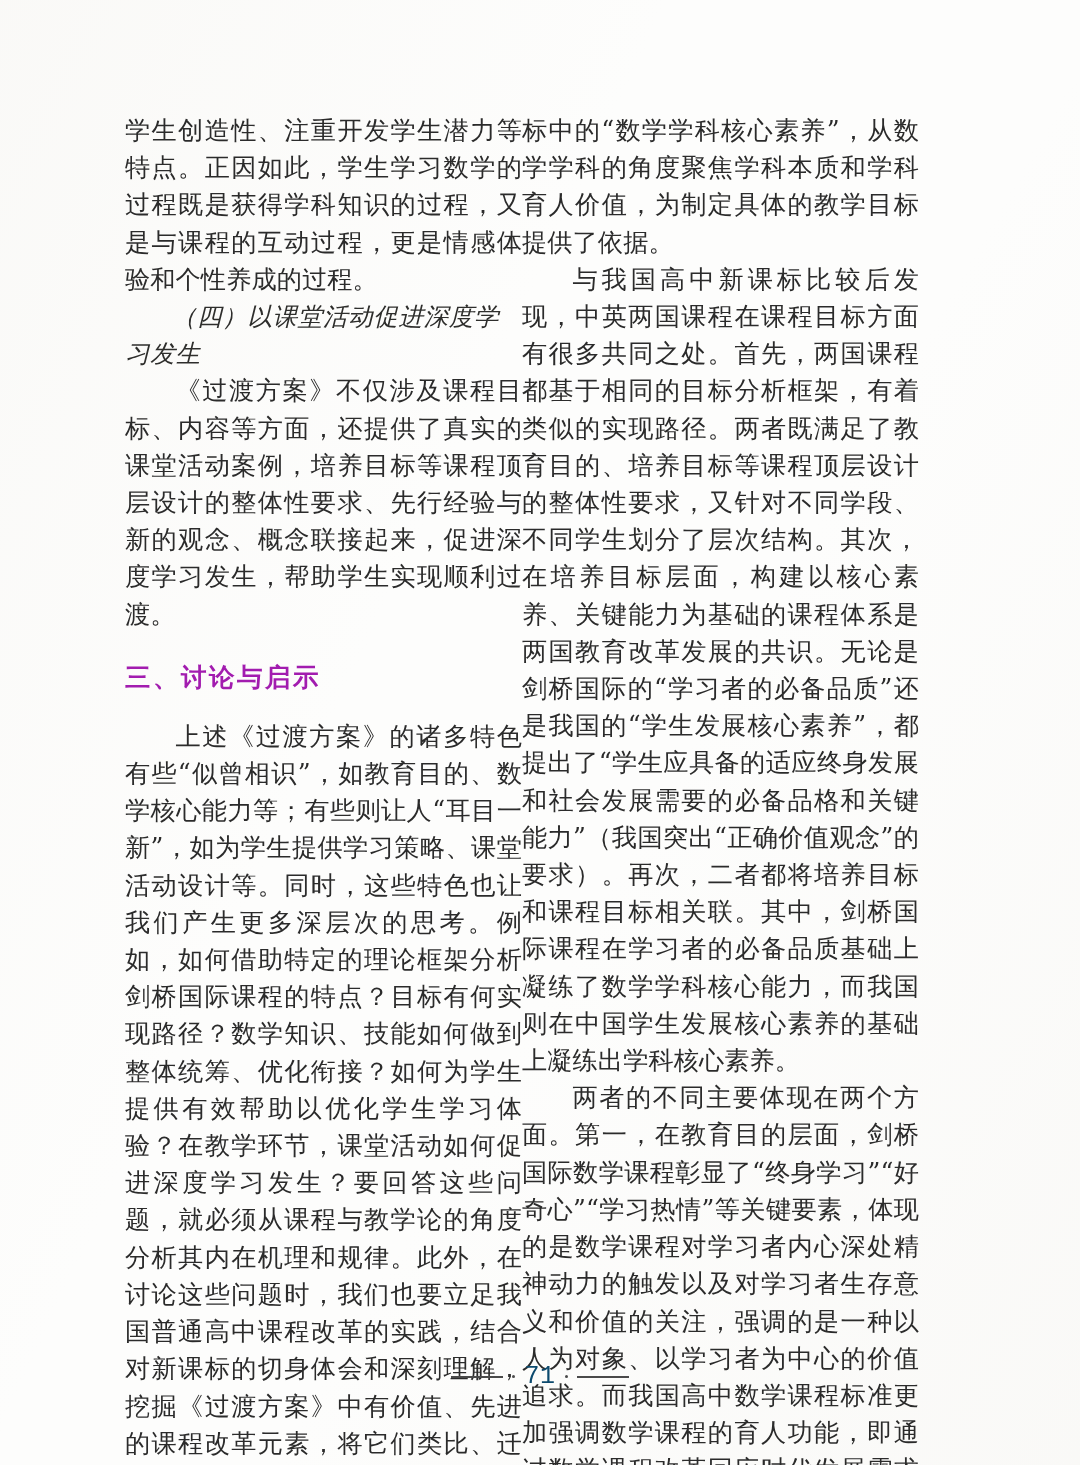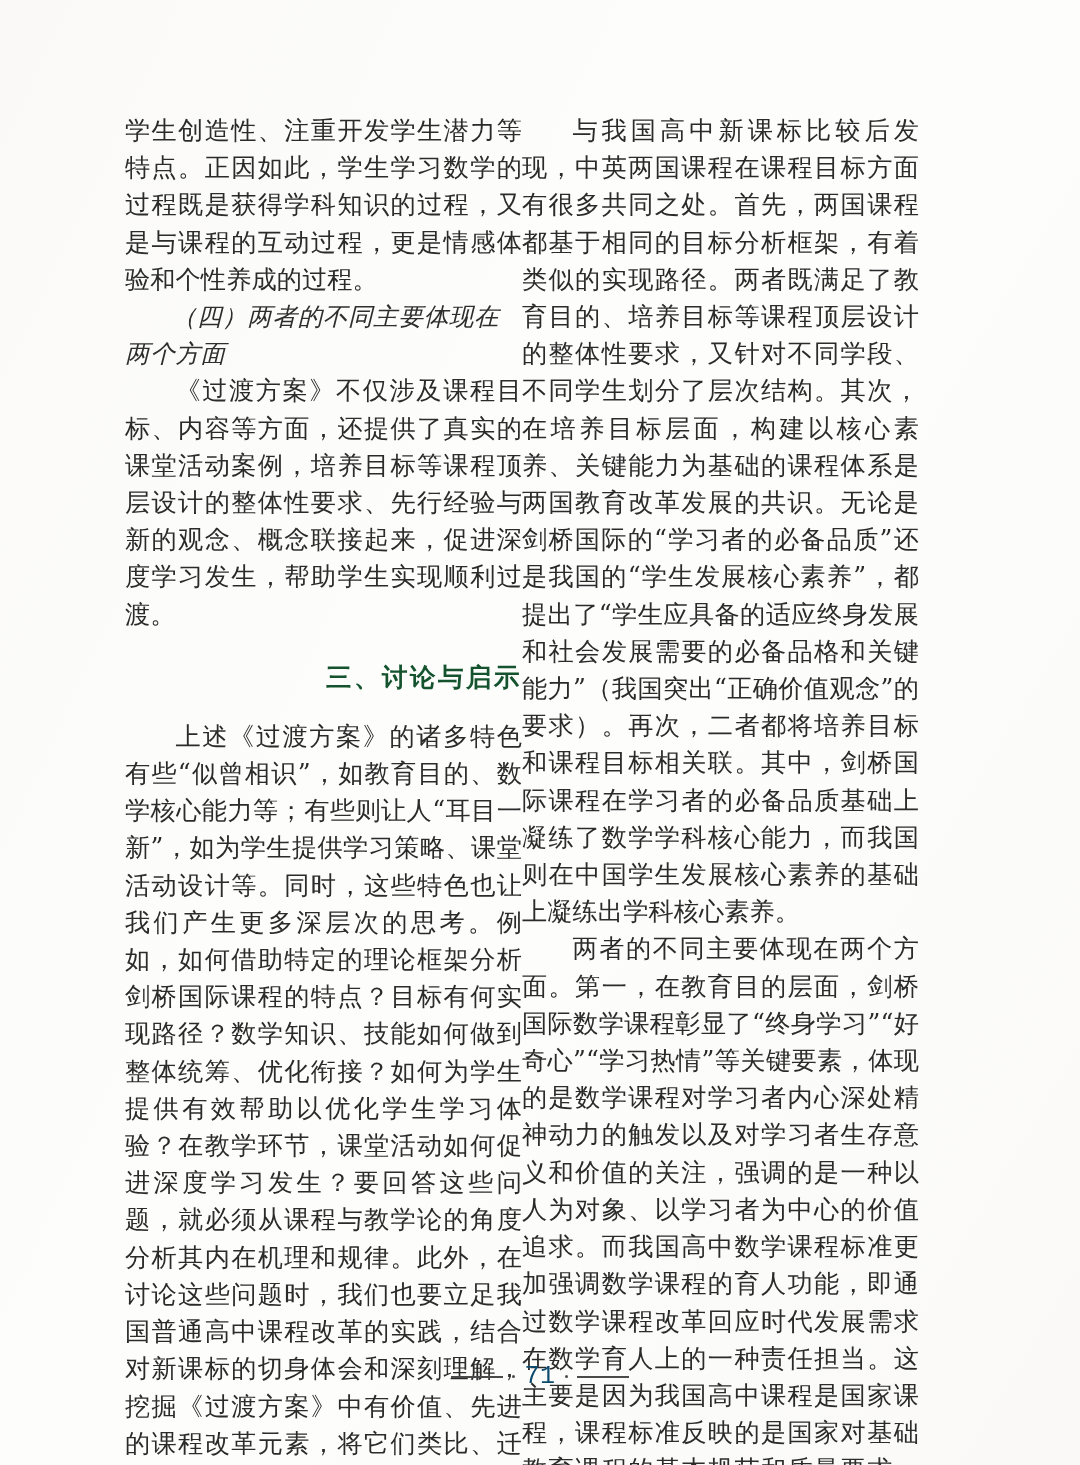--- a/index.html
+++ b/index.html
@@ -57,23 +57,23 @@
   p.para.cont {
     text-indent: 0;
   }
 
   h2.section-heading {
     margin: 26px 0 22px 0;
     font-family: Liberation Sans, sans-serif;
     font-weight: bold;
     font-size: 25.5px;
     line-height: 37px;
-    text-align: right;
+    text-align: left;
     letter-spacing: 2.5px;
-    color: #14532d;
+    color: #a21caf;
   }
 
   h3.sub-heading {
     margin: 0;
     font-size: 24.6px;
     line-height: 37.2px;
     font-weight: normal;
     font-style: italic;
     font-family: "DejaVu Serif", "Liberation Serif", serif;
     text-indent: 1.9em;
@@ -115,32 +115,33 @@
 <body>
 
 <div class="page">
 
   <div class="columns">
 
     <div class="col">
 
       <p class="para cont">学生创造性、注重开发学生潜力等特点。正因如此，学生学习数学的过程既是获得学科知识的过程，又是与课程的互动过程，更是情感体验和个性养成的过程。</p>
 
-      <h3 class="sub-heading">（四）两者的不同主要体现在两个方面</h3>
+      <h3 class="sub-heading">（四）以课堂活动促进深度学习发生</h3>
 
       <p class="para">《过渡方案》不仅涉及课程目标、内容等方面，还提供了真实的课堂活动案例，培养目标等课程顶层设计的整体性要求、先行经验与新的观念、概念联接起来，促进深度学习发生，帮助学生实现顺利过渡。</p>
 
       <h2 class="section-heading">三、讨论与启示</h2>
 
       <p class="para">上述《过渡方案》的诸多特色有些“似曾相识”，如教育目的、数学核心能力等；有些则让人“耳目一新”，如为学生提供学习策略、课堂活动设计等。同时，这些特色也让我们产生更多深层次的思考。例如，如何借助特定的理论框架分析剑桥国际课程的特点？目标有何实现路径？数学知识、技能如何做到整体统筹、优化衔接？如何为学生提供有效帮助以优化学生学习体验？在教学环节，课堂活动如何促进深度学习发生？要回答这些问题，就必须从课程与教学论的角度分析其内在机理和规律。此外，在讨论这些问题时，我们也要立足我国普通高中课程改革的实践，结合对新课标的切身体会和深刻理解，挖掘《过渡方案》中有价值、先进的课程改革元素，将它们类比、迁移、改造、运用到我国普通高中课程建设中，构建有利于我国学生成长的、具有中国特色的普通高中课程体系。</p>
 
     </div>
 
     <div class="col">
 
+      <p class="para cont">标中的“数学学科核心素养”，从数学学科的角度聚焦学科本质和学科育人价值，为制定具体的教学目标提供了依据。</p>
 
       <p class="para">与我国高中新课标比较后发现，中英两国课程在课程目标方面有很多共同之处。首先，两国课程都基于相同的目标分析框架，有着类似的实现路径。两者既满足了教育目的、培养目标等课程顶层设计的整体性要求，又针对不同学段、不同学生划分了层次结构。其次，在培养目标层面，构建以核心素养、关键能力为基础的课程体系是两国教育改革发展的共识。无论是剑桥国际的“学习者的必备品质”还是我国的“学生发展核心素养”，都提出了“学生应具备的适应终身发展和社会发展需要的必备品格和关键能力”（我国突出“正确价值观念”的要求）。再次，二者都将培养目标和课程目标相关联。其中，剑桥国际课程在学习者的必备品质基础上凝练了数学学科核心能力，而我国则在中国学生发展核心素养的基础上凝练出学科核心素养。</p>
 
       <p class="para"><span>两者的不同主要体现在两个方面。第一，在教育目的层面，剑桥国际数学课程彰显了“终身学习”“好奇心”“学习热情”等关键要素，体现的是数学课程对学习者内心深处精神动力的触发以及对学习者生存意义和价值的关注，强调的是一种以人为对象、以学习者为中心的价值追求。而我国高中数学课程标准更加强调数学课程的育人功能，即通过数学课程改革回应时代发展需求在数学育人上的一种责任担当。这主要是因为我国高中课程是国家课程，课程标准反映的是国家对基础教育课程的基本规范和质量要求。第二，剑桥国际课程在培养目标层面和课程目标层面做了深入的关联性分析，不仅凝练了“学习者的必备品质”，还给出其在 </span></p>
 
     </div>
 
   </div>
 
   <div class="footer">

